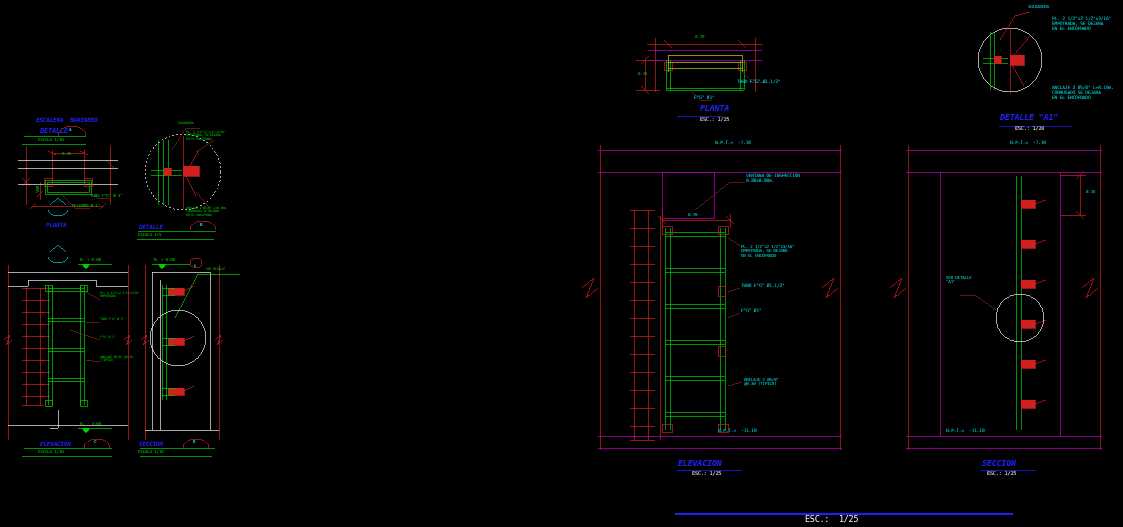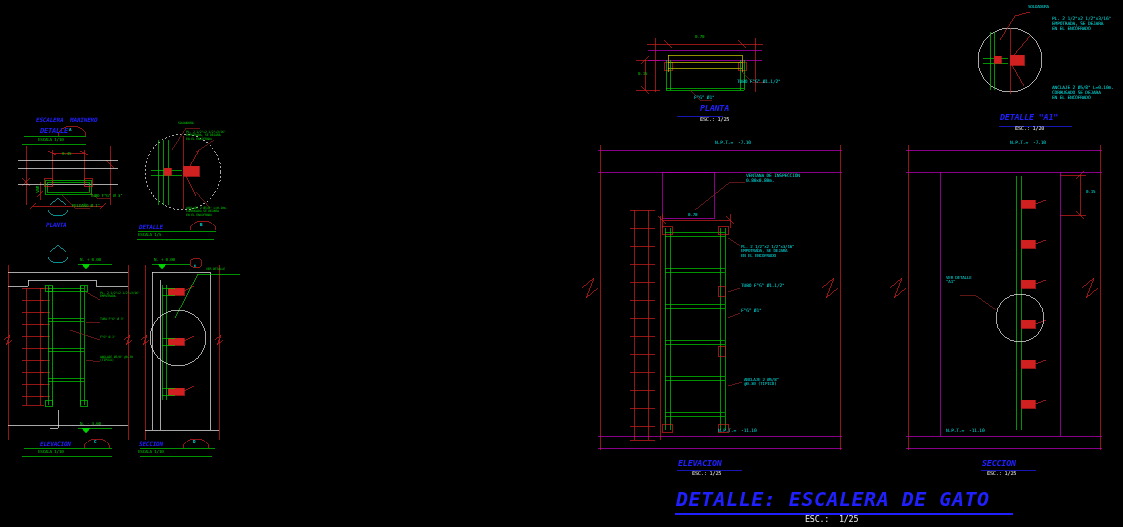--- a/index.html
+++ b/index.html
@@ -577,16 +577,15 @@
   <div class="lbl white t5" style="left:692px;top:471px;">ESC.: 1/25</div>
 
   <div class="lbl cyan t45" style="left:1010px;top:141px;">N.P.T.=  -7.10</div>
   <div class="lbl cyan t45" style="left:946px;top:429px;">N.P.T.=  -11.10</div>
   <div class="lbl cyan t4" style="left:946px;top:276px;">VER DETALLE
 "A1"</div>
   <div class="lbl cyan t4" style="left:1086px;top:190px;">0.15</div>
   <div class="lbl ttl t8" style="left:982px;top:459px;">SECCION</div>
   <div class="lbl white t5" style="left:987px;top:471px;">ESC.: 1/25</div>
 
-  <div class="lbl ttl t20" style="left:676px;top:489px;letter-spacing:0.5px;">DETALLE: ESCALERA DE GATO</div>
   <div class="lbl white t8" style="left:805px;top:515px;">ESC.:  1/25</div>
 
 </div>
 
 </body></html>

